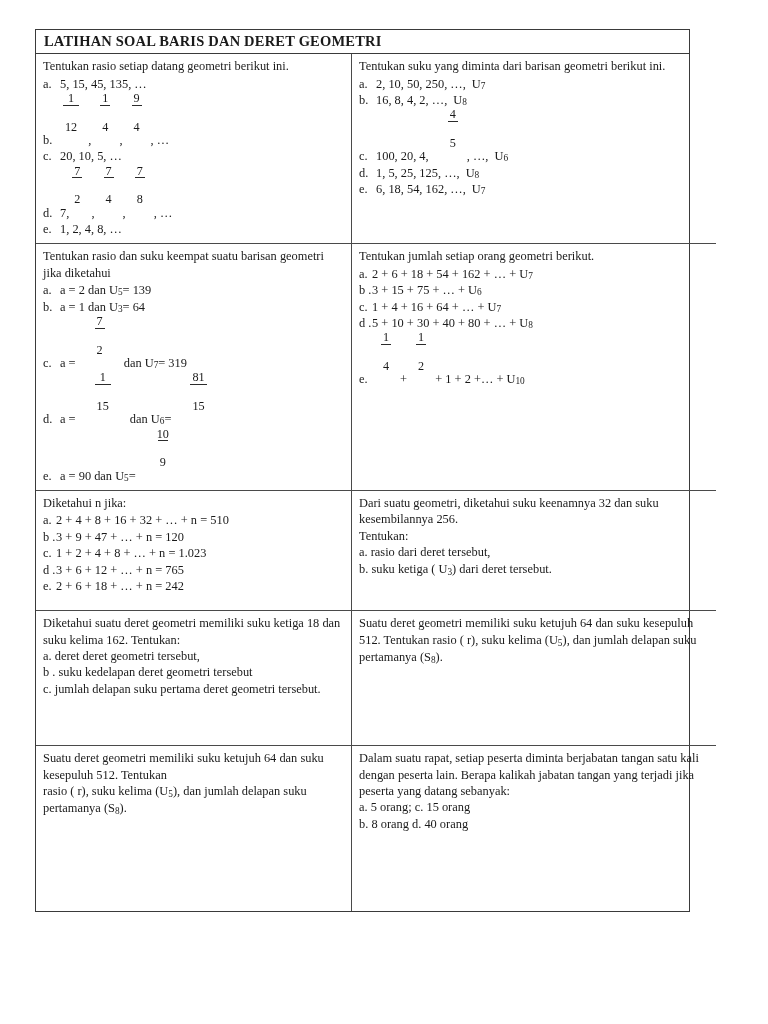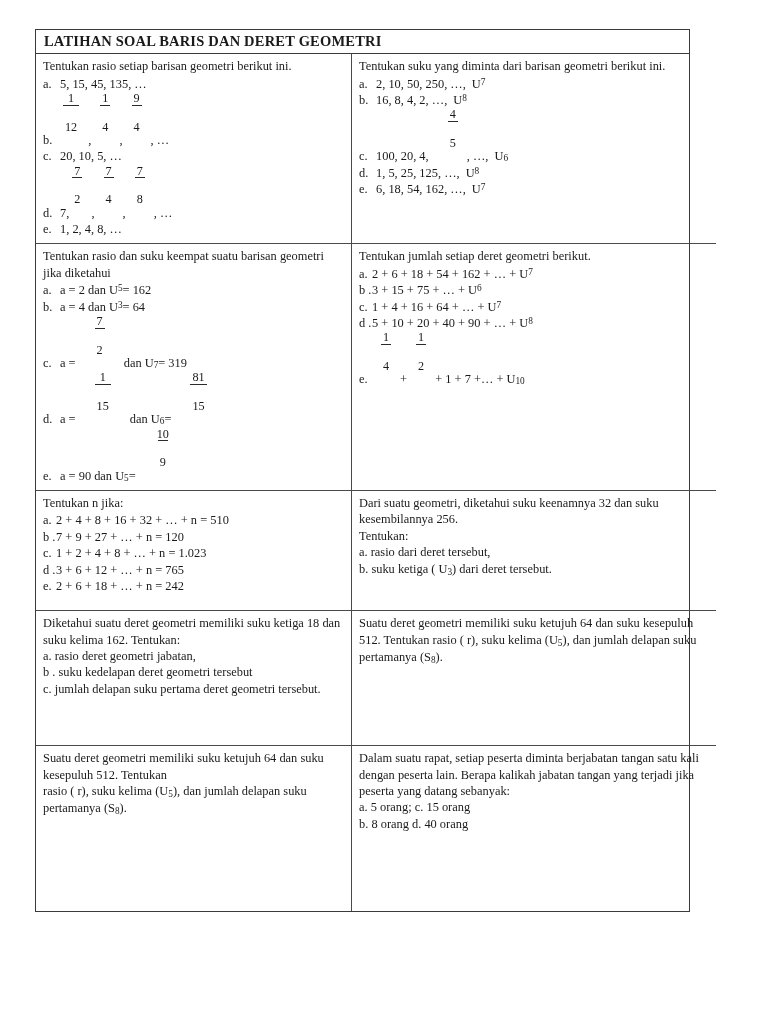--- a/index.html
+++ b/index.html
@@ -66,21 +66,21 @@
     display: flex;
     align-items: baseline;
     min-height: 16px;
   }
   .item.tall { align-items: flex-end; min-height: 30px; }
   .lbl {
     flex: 0 0 auto;
     width: 17px;
   }
   .lbl.narrow { width: 13px; }
-  .body { flex: 1 1 auto; display: flex; align-items: flex-start; }
+  .body { flex: 1 1 auto; display: flex; align-items: flex-end; }
   .body.tall { align-items: flex-end; }
 
   
   .frac {
     display: inline-flex;
     flex-direction: column;
     align-items: center;
     vertical-align: -0.55em;
     margin: 0 3px;
     line-height: 1.04;
@@ -100,21 +100,21 @@
 <div class="page">
   <div class="worksheet">
 
     <div class="title-bar">LATIHAN SOAL BARIS DAN DERET GEOMETRI</div>
 
     <table class="grid">
 
       <tbody>
           <tr>
         <td class="col-left">
-          <div class="wrapline lead">Tentukan rasio setiap barisan geometri berikut ini.</div>
+          <div class="wrapline lead">Tentukan rasio setiap datang geometri berikut ini.</div>
           <div class="item">
             <span class="lbl">a.</span>
             <span class="body">
                   <span>5, 15, 45, 135, …</span>
                 </span>
           </div>
           <div class="item tall">
             <span class="lbl">b.</span>
             <span class="body tall">
               <span class="frac">
@@ -237,27 +237,27 @@
       </tr>
 
       <tr>
         <td class="col-left">
           <div class="wrapline lead">Tentukan rasio dan suku keempat suatu barisan geometri jika diketahui</div>
           <div class="item">
             <span class="lbl">a.</span>
             <span class="body">
                   <span>a = 2 dan  U</span>
                   <span class="sub">5</span>
-                  <span> = 162</span>
+                  <span> = 139</span>
                 </span>
           </div>
           <div class="item">
             <span class="lbl">b.</span>
             <span class="body">
-                  <span>a = 4 dan  U</span>
+                  <span>a = 1 dan  U</span>
                   <span class="sub">3</span>
                   <span> = 64</span>
                 </span>
           </div>
           <div class="item tall">
             <span class="lbl">c.</span>
             <span class="body tall">
               <span>a =</span>
               <span class="sp-wide"></span>
               <span class="frac">
@@ -299,21 +299,21 @@
               <span class="sp-wide"></span>
               <span class="frac">
                 <span class="num">10</span>
                 <span class="den">9</span>
               </span>
             </span>
           </div>
         </td>
 
         <td class="col-right">
-          <div class="wrapline lead">Tentukan jumlah setiap deret geometri berikut.</div>
+          <div class="wrapline lead">Tentukan jumlah setiap orang geometri berikut.</div>
           <div class="item">
             <span class="lbl narrow">a.</span>
             <span class="body">
                   <span>2 + 6 + 18  + 54  + 162 + … + U</span>
                   <span class="sub">7</span>
                 </span>
           </div>
           <div class="item">
             <span class="lbl narrow">b .</span>
             <span class="body">
@@ -324,60 +324,60 @@
           <div class="item">
             <span class="lbl narrow">c.</span>
             <span class="body">
                   <span>1 + 4 + 16  + 64  + … + U</span>
                   <span class="sub">7</span>
                 </span>
           </div>
           <div class="item">
             <span class="lbl narrow">d .</span>
             <span class="body">
-                  <span>5 + 10  + 20  + 40  + 90  + … + U</span>
+                  <span>5 + 10  + 30  + 40  + 80  + … + U</span>
                   <span class="sub">8</span>
                 </span>
           </div>
           <div class="item tall">
             <span class="lbl narrow">e.</span>
             <span class="body tall">
               <span class="sp"></span>
               <span class="frac">
                 <span class="num">1</span>
                 <span class="den">4</span>
               </span>
               <span class="sp"></span>
                   <span>+</span>
                   <span class="sp"></span>
               <span class="frac">
                 <span class="num">1</span>
                 <span class="den">2</span>
               </span>
               <span class="sp"></span>
-                  <span>+ 1 + 7 +… + U</span>
+                  <span>+ 1 + 2 +… + U</span>
                   <span class="sub">10</span>
             </span>
           </div>
         </td>
       </tr>
 
       <tr>
         <td class="col-left">
-          <div class="line lead">Tentukan  n jika:</div>
+          <div class="line lead">Diketahui  n jika:</div>
           <div class="item">
             <span class="lbl narrow">a.</span>
             <span class="body">
                   <span>2 + 4 + 8 + 16  + 32  + … + n = 510</span>
                 </span>
           </div>
           <div class="item">
             <span class="lbl narrow">b .</span>
             <span class="body">
-                  <span>7 + 9 + 27  + … + n = 120</span>
+                  <span>3 + 9 + 47  + … + n = 120</span>
                 </span>
           </div>
           <div class="item">
             <span class="lbl narrow">c.</span>
             <span class="body">
                   <span>1 + 2 + 4 + 8 + … +  n = 1.023</span>
                 </span>
           </div>
           <div class="item">
             <span class="lbl narrow">d .</span>
@@ -401,21 +401,21 @@
           <div class="line">
             <span>b. suku ketiga ( U</span><span class="sub">3</span><span>) dari deret tersebut.</span>
           </div>
           <div class="pad-row"></div>
         </td>
       </tr>
 
       <tr>
         <td class="col-left">
           <div class="wrapline">Diketahui suatu deret geometri memiliki suku ketiga 18 dan suku kelima 162. Tentukan:</div>
-          <div class="wrapline">a. rasio deret geometri jabatan,</div>
+          <div class="wrapline">a. deret deret geometri tersebut,</div>
           <div class="wrapline">b . suku kedelapan deret geometri tersebut</div>
           <div class="wrapline">c. jumlah delapan suku pertama deret geometri tersebut.</div>
           <div style="height:42px"></div>
         </td>
 
         <td class="col-right">
           <div class="wrapline">
             <span>Suatu deret geometri memiliki suku ketujuh 64 dan suku kesepuluh 512. Tentukan rasio ( r), suku kelima (U</span><span class="sub">5</span><span>), dan jumlah delapan suku pertamanya (S</span><span class="sub">8</span><span>).</span>
           </div>
         </td>

